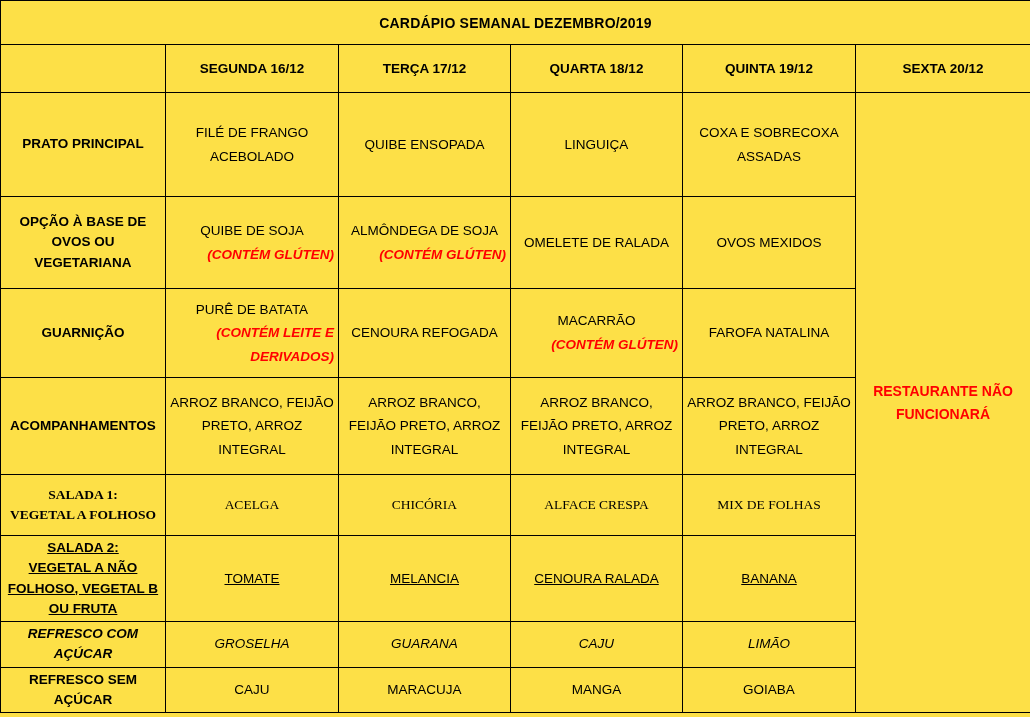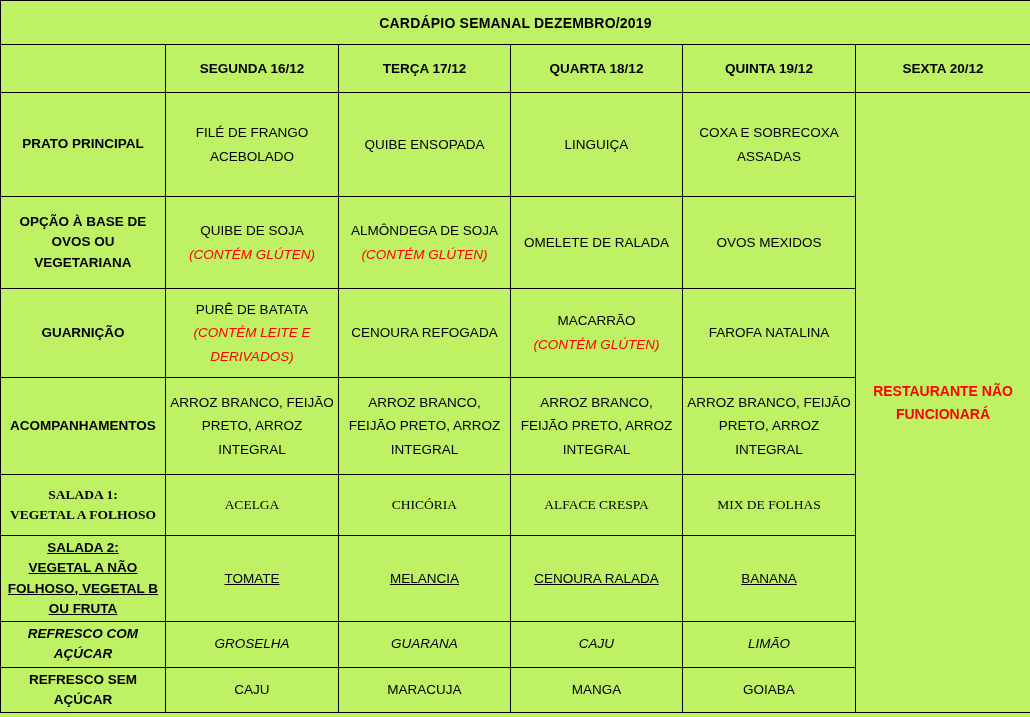--- a/index.html
+++ b/index.html
@@ -6,21 +6,21 @@
   html, body {
     margin: 0;
     padding: 0;
     background: #ffffff;
     font-family: "Liberation Sans", sans-serif;
     color: #000000;
   }
   .page {
     width: 1030px;
     height: 717px;
-    background: #bef264;
+    background: #fde047;
   }
   table.menu {
     border-collapse: collapse;
     table-layout: fixed;
     width: 1030px;
   }
   table.menu th, table.menu td {
     border: 1px solid #000000;
     text-align: center;
     vertical-align: middle;
@@ -44,22 +44,23 @@
     font-size: 13.5px;
     line-height: 1.5;
     white-space: pre-line;
   }
   td.menu-cell {
     font-size: 13.5px;
     line-height: 1.75;
   }
   td.menu-cell .note {
     color: var(--alert-red, #ff0000);
-    font-weight: normal;
+    font-weight: bold;
     font-style: italic;
+    text-align: right;
   }
   td.friday-cell {
     color: var(--alert-red, #ff0000);
     font-weight: bold;
     font-size: 14px;
     line-height: 1.6;
     white-space: pre-line;
   }
   
   tbody tr:nth-child(1) { height: 104px; }

